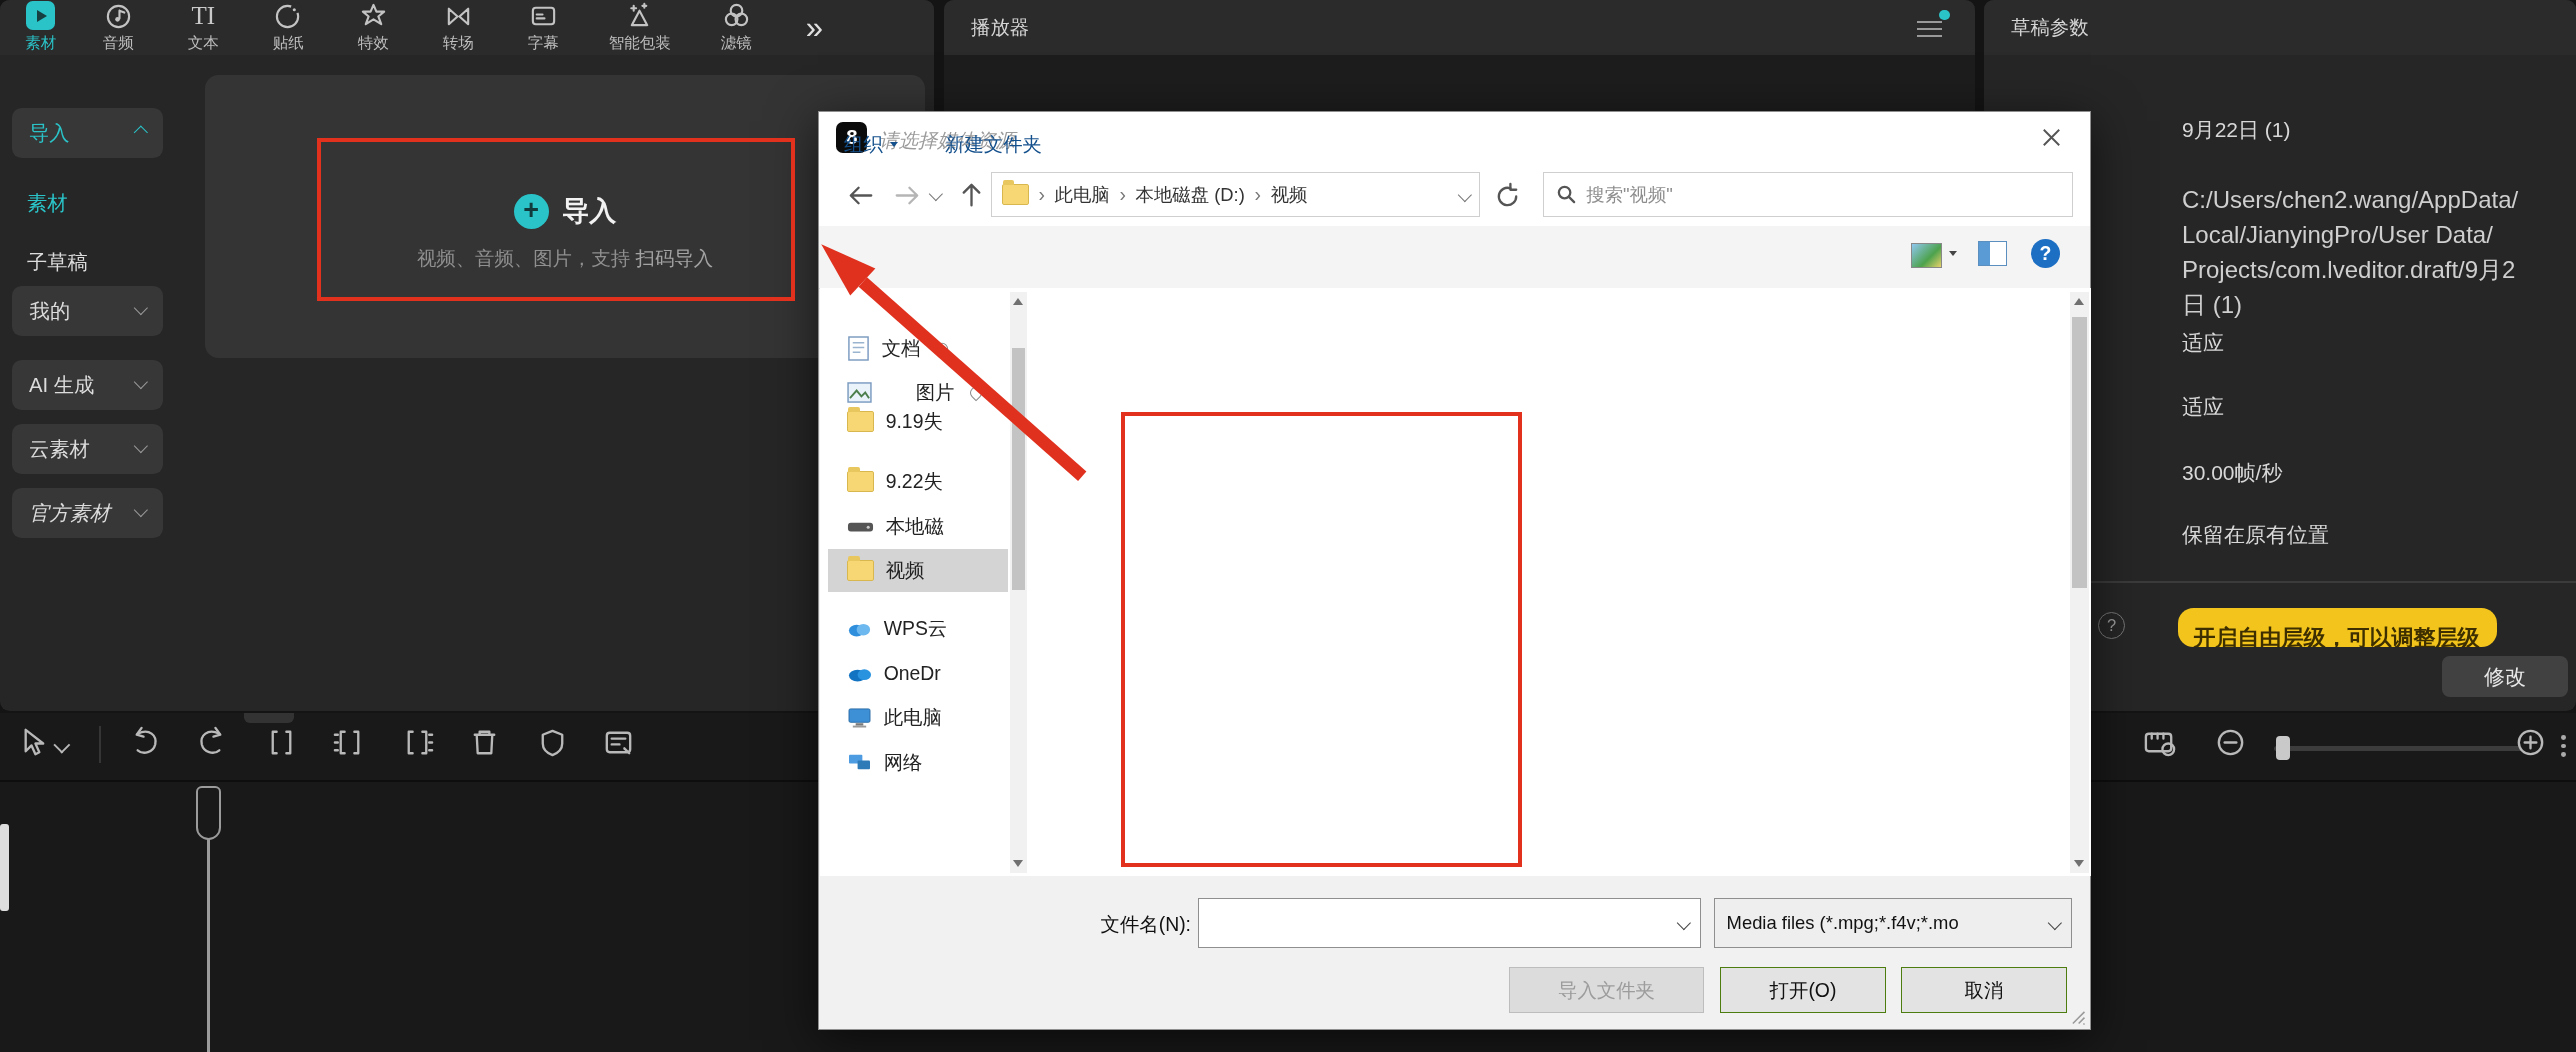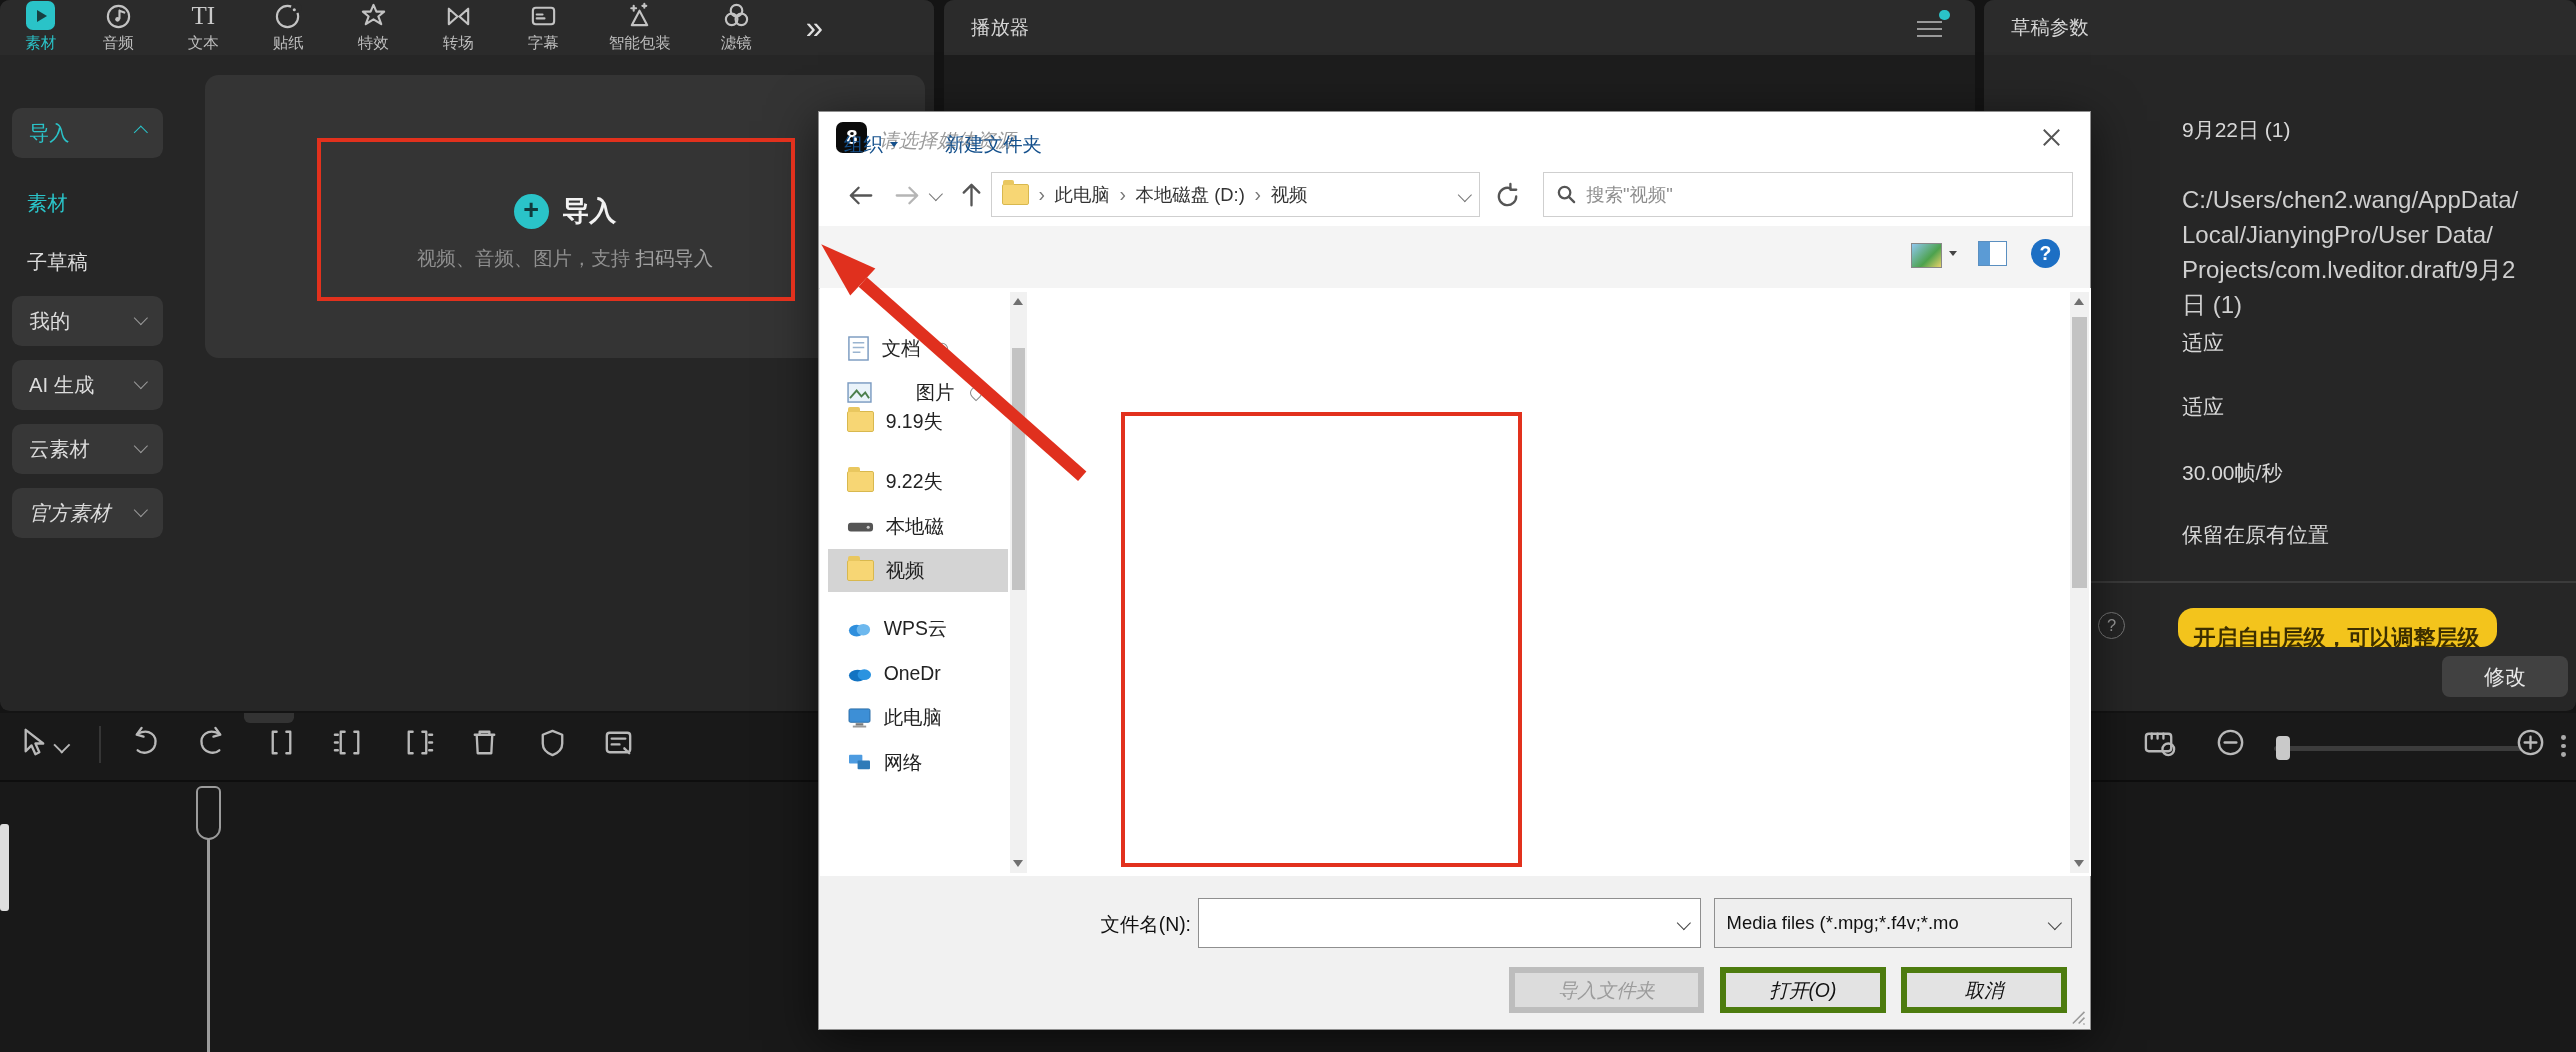--- a/index.html
+++ b/index.html
@@ -61,21 +61,21 @@
   .sthumb{position:absolute;background:#c3c3c3;}
   .sarrow{position:absolute;width:0;height:0;border-left:5.8px solid transparent;border-right:5.8px solid transparent;}
   .sarrow.up{border-bottom:7.7px solid #707070;}
   .sarrow.dn{border-top:7.7px solid #707070;}
   .filetile{position:absolute;left:223px;top:203px;width:561px;height:554px;background:#e8f2fc;}
   .page{position:absolute;left:100px;top:32px;width:223px;height:387px;background:#fcfcfc;border:1.9px solid #a8a8a8;box-sizing:border-box;}
   .page .fold{position:absolute;right:-1.9px;top:-1.9px;width:0;height:0;border-top:60px solid #fff;border-left:60px solid transparent;filter:drop-shadow(-1.9px 1.9px 0 #b5b5b5);}
   .fname{position:absolute;left:39px;top:511px;width:484px;text-align:center;font-size:21px;color:#1a1a1a;}
   .footer-lbl{position:absolute;left:227px;top:799px;width:145px;text-align:right;font-size:19.4px;color:#111;}
   .combo{position:absolute;background:#fff;border:1px solid #8f8f8f;box-sizing:border-box;display:flex;align-items:center;justify-content:space-between;padding:0 11.6px;font-size:18.4px;color:#111;}
-  .btn{position:absolute;height:46px;background:#e3e3e3;border:6px solid #4d7c0f;box-sizing:border-box;display:flex;align-items:center;justify-content:center;font-size:19.4px;color:#111;font-style:italic;}
+  .btn{position:absolute;height:46px;background:#e3e3e3;border:1px solid #4d7c0f;box-sizing:border-box;display:flex;align-items:center;justify-content:center;font-size:19.4px;color:#111;}
   .btn.disabled{background:#dcdcdc;border-color:#bdbdbd;color:#9c9c9c;}
   
   .redbox{position:absolute;border:4.8px solid #e2311d;z-index:40;}
   
   .phead-needle{position:absolute;left:196px;top:786px;width:25px;height:54px;border:2.9px solid #9b9b9b;border-radius:5.8px 5.8px 12.6px 12.6px;box-sizing:border-box;}
   .hamb span{display:block;width:25px;height:1.9px;background:#9a9a9a;margin:4.8px 0;}
 </style>
 </head>
 <body>
 
@@ -143,21 +143,21 @@
     </div>
     <div style="margin-left:27px;color:#e0e0e0;font-size:31px;">»</div>
   </div>
 
   <div class="pill" style="top:108px;">
     <span class="lbl" style="color:#2ac3c8;">导入</span>
     <span class="chv up"></span>
   </div>
   <div class="sideplain" style="top:189px;color:#2ac3c8;">素材</div>
   <div class="sideplain" style="top:248px;">子草稿</div>
-  <div class="pill" style="top:296px;padding-left:18px;">
+  <div class="pill" style="top:286px;padding-left:18px;">
     <span class="lbl">我的</span>
     <span class="chv down"></span>
   </div>
   <div class="pill" style="top:360px;">
     <span class="lbl">AI 生成</span>
     <span class="chv down"></span>
   </div>
   <div class="pill" style="top:424px;">
     <span class="lbl">云素材</span>
     <span class="chv down"></span>

